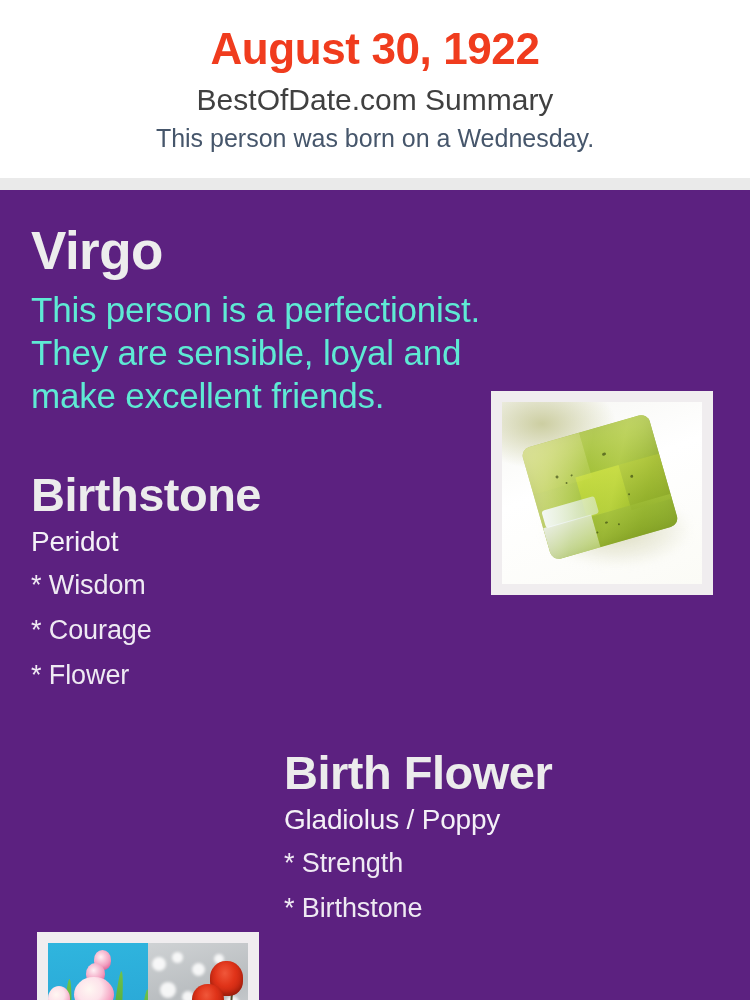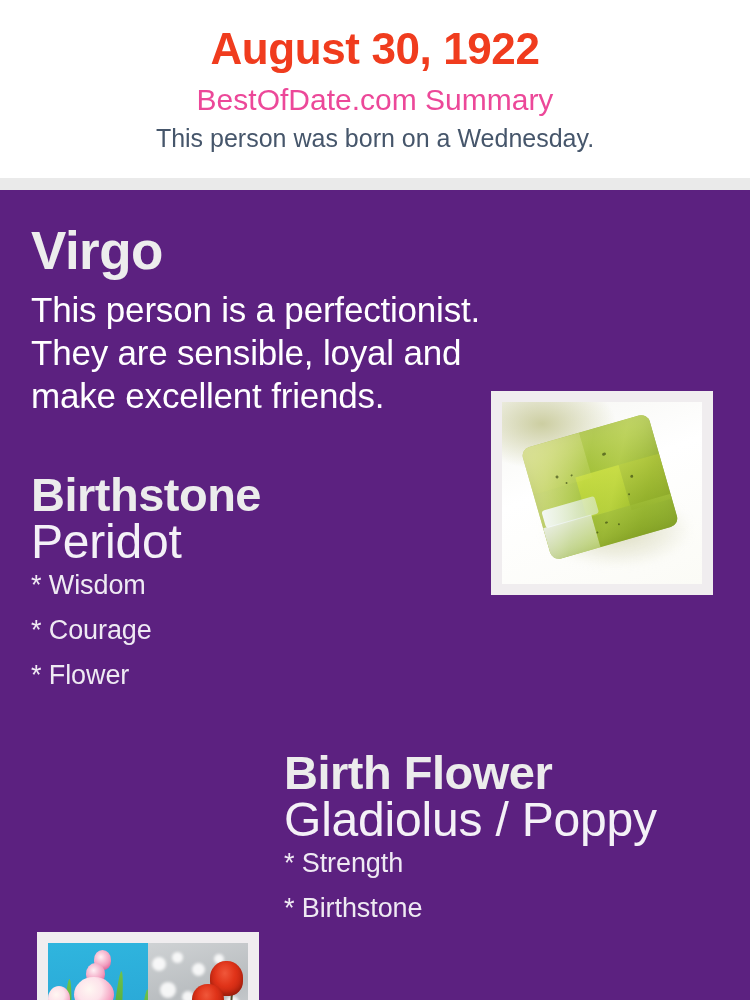--- a/index.html
+++ b/index.html
@@ -26,21 +26,21 @@
   }
   .header-date {
     color: #F03C1E;
     font-size: 44px;
     font-weight: bold;
     line-height: 54px;
     letter-spacing: -0.4px;
     white-space: nowrap;
   }
   .header-site {
-    color: #ec4899;
+    color: #404040;
     font-size: 30px;
     font-weight: normal;
     line-height: 40px;
     margin-top: 4px;
     white-space: nowrap;
   }
   .header-dayline {
     color: #46566B;
     font-size: 25px;
     font-weight: normal;
@@ -71,21 +71,21 @@
     width: 640px;
   }
   .zodiac-name {
     color: #EDEDED;
     font-size: 53px;
     font-weight: bold;
     line-height: 58px;
     letter-spacing: -0.5px;
   }
   .zodiac-desc {
-    color: #ffffff;
+    color: #5eead4;
     font-size: 35px;
     font-weight: normal;
     line-height: 43px;
     margin-top: 8px;
     letter-spacing: -0.2px;
   }
   .zodiac-desc .line { display: block; white-space: nowrap; }
 
   
   .stone-row {
@@ -103,21 +103,21 @@
   }
   .section-title {
     color: #ECECEC;
     font-size: 47px;
     font-weight: bold;
     line-height: 53px;
     letter-spacing: -0.5px;
   }
   .section-sub {
     color: #F4F1F7;
-    font-size: 48px;
+    font-size: 28px;
     font-weight: normal;
     line-height: 42px;
     letter-spacing: -0.2px;
   }
   .trait {
     color: #EFEAF3;
     font-size: 27px;
     font-weight: normal;
     line-height: 45px;
     letter-spacing: -0.1px;

